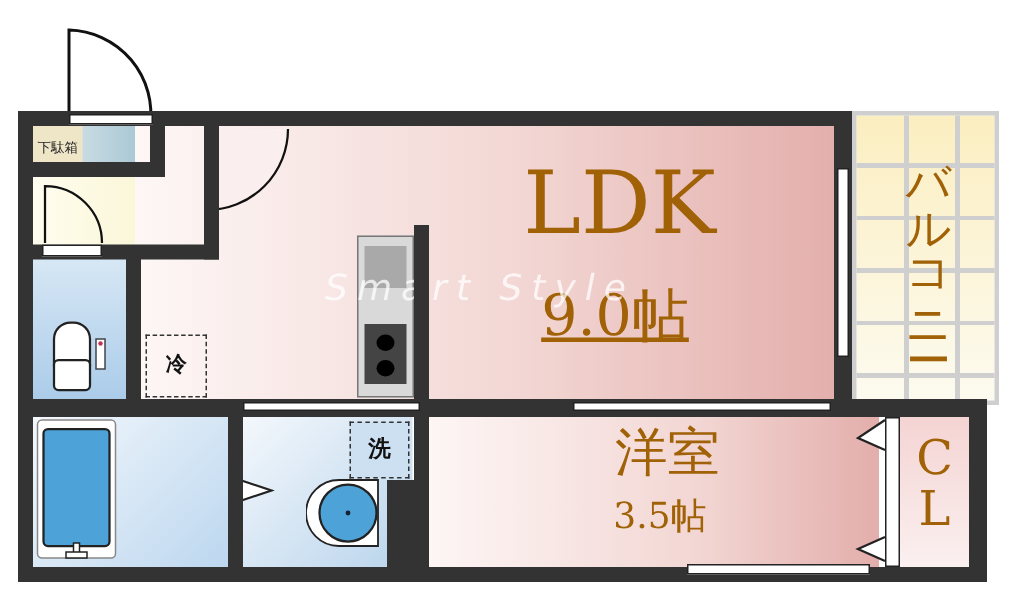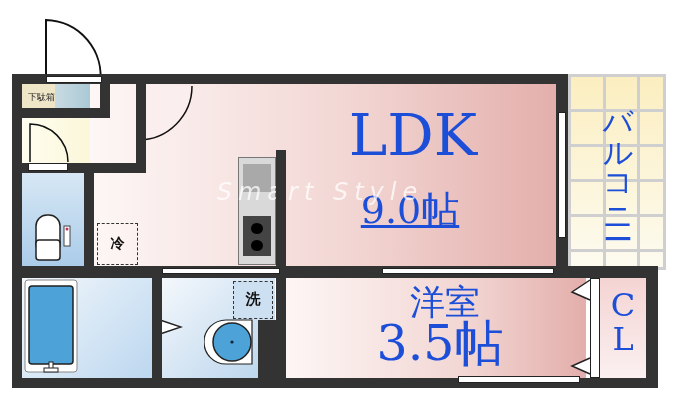--- a/index.html
+++ b/index.html
@@ -2,32 +2,32 @@
 <html><head>
   <meta charset="utf-8">
   <style>
     html, body { margin: 0; padding: 0; }
     body { width: 684px; height: 400px; background: #ffffff; position: relative; overflow: hidden;
       font-family: "DejaVu Serif", serif; }
     .abs { position: absolute; }
     .wall { position: absolute; background: #333333; }
     .room { position: absolute; }
     .win { position: absolute; background: #ffffff; border: 1.5px solid #222; box-sizing: border-box; }
-    .lbl { position: absolute; color: #1d4ed8; text-align: center; white-space: nowrap; }
+    .lbl { position: absolute; color: #a16207; text-align: center; white-space: nowrap; }
   </style>
 </head>
 <body>
 
 <svg class="abs" style="left:40px;top:14px;" width="64" height="72" viewBox="0 0 64 72">
   <path d="M6 70 L6 6 A56 56 0 0 1 60 70" fill="none" stroke="#111" stroke-width="2"></path>
 </svg>
 
 <div class="room" style="left:20px;top:80px;width:120px;height:90px;background:linear-gradient(90deg,#fffdf0,#f8f2c8);"></div>
 <div class="room" style="left:22px;top:84px;width:80px;height:28px;background:linear-gradient(90deg,#e6ecef,#9fc3d1);"></div>
-<div class="abs" style="left:22px;top:84px;width:33px;height:28px;background:#efe6c8;font-family:Liberation Mono, monospace;font-size:9px;line-height:28px;text-align:right;color:#222;">
+<div class="abs" style="left:22px;top:84px;width:33px;height:28px;background:#efe6c8;font-family:Liberation Sans, sans-serif;font-size:9px;line-height:28px;text-align:center;color:#222;">
   <span>下駄箱</span>
 </div>
 
 <div class="room" style="left:20px;top:170px;width:68px;height:100px;background:linear-gradient(180deg,#d8e8f5,#a9cbe9);"></div>
 <svg class="abs" style="left:33px;top:212px;" width="42" height="52" viewBox="0 0 42 52">
   <rect x="3" y="3" width="24" height="40" rx="11" fill="#fff" stroke="#222" stroke-width="1.5"></rect>
   <rect x="3" y="28" width="24" height="20" rx="3" fill="#fff" stroke="#222" stroke-width="1.5"></rect>
   <rect x="31" y="14" width="6" height="20" fill="#fff" stroke="#444" stroke-width="1"></rect>
   <circle cx="34" cy="17" r="1.5" fill="#c0325a"></circle>
 </svg>
@@ -73,21 +73,21 @@
 <div class="lbl" style="left:190px;top:178px;width:260px;font-size:24px;font-style:italic;color:rgba(255,255,255,0.75);letter-spacing:6px;font-family:'DejaVu Sans',sans-serif;">Smart Style</div>
 
 <div class="room" style="left:568px;top:74px;width:98px;height:196px;background:linear-gradient(180deg,#fbeec0,#fdfbf0);border:3px solid #cfcfcf;box-sizing:border-box;
             background-image:linear-gradient(90deg,transparent 32px,#cfcfcf 32px,#cfcfcf 35px,transparent 35px,transparent 66px,#cfcfcf 66px,#cfcfcf 69px,transparent 69px),
                              repeating-linear-gradient(180deg,transparent 0,transparent 32px,#cfcfcf 32px,#cfcfcf 35px),
                              linear-gradient(180deg,#fbeec0,#fdfbf0);"></div>
 <div class="lbl" style="left:600px;top:88px;width:36px;font-size:30px;line-height:36px;writing-mode:vertical-rl;font-family:'DejaVu Sans',sans-serif;">バルコニー</div>
 
 <div class="room" style="left:286px;top:278px;width:300px;height:100px;background:linear-gradient(90deg,#fdf6f5,#f2d6d3 60%,#e3aeab);"></div>
 <div class="lbl" style="left:380px;top:282px;width:130px;font-size:35px;line-height:40px;font-family:'DejaVu Sans',sans-serif;">洋室</div>
-<div class="lbl" style="left:370px;top:322px;width:140px;font-size:49px;line-height:44px;">3.5帖</div>
+<div class="lbl" style="left:370px;top:322px;width:140px;font-size:24px;line-height:44px;">3.5帖</div>
 
 <div class="room" style="left:600px;top:278px;width:46px;height:100px;background:linear-gradient(180deg,#f4d4d3,#fbf0f0);"></div>
 <div class="abs" style="left:590px;top:278px;width:10px;height:100px;background:#fff;border:1.5px solid #222;box-sizing:border-box;"></div>
 <svg class="abs" style="left:568px;top:278px;" width="24" height="100" viewBox="0 0 24 100">
   <path d="M22 2 L4 14 L22 22" fill="#fff" stroke="#222" stroke-width="1.5"></path>
   <path d="M22 80 L4 88 L22 96" fill="#fff" stroke="#222" stroke-width="1.5"></path>
 </svg>
 <div class="lbl" style="left:606px;top:288px;width:34px;font-size:32px;line-height:34px;white-space:normal;word-break:break-all;">CL</div>
 
 <div class="wall" style="left:12px;top:74px;width:556px;height:10px;"></div>

